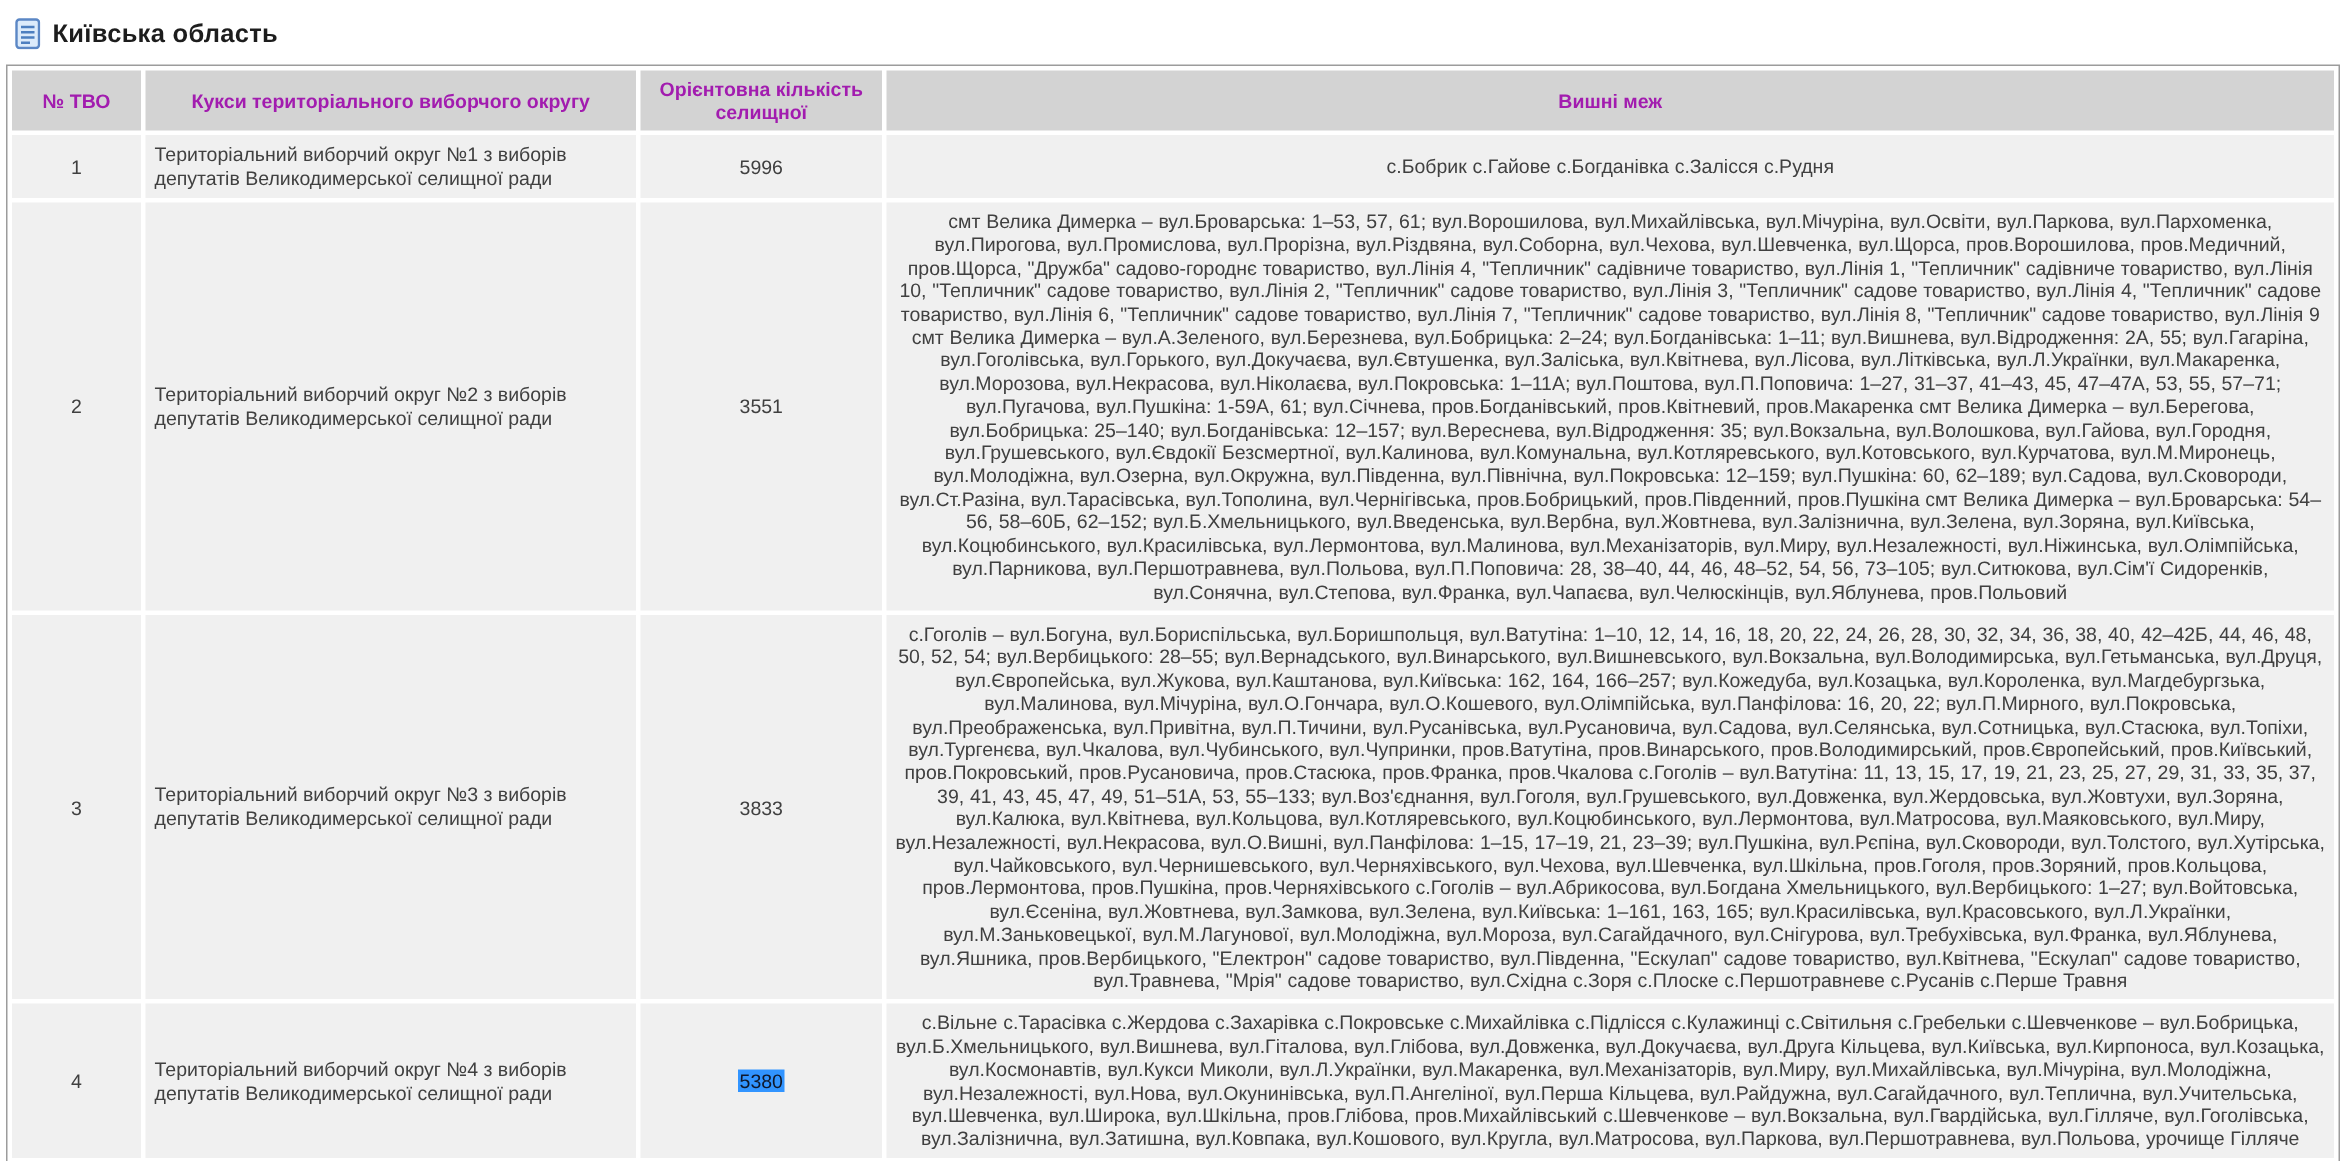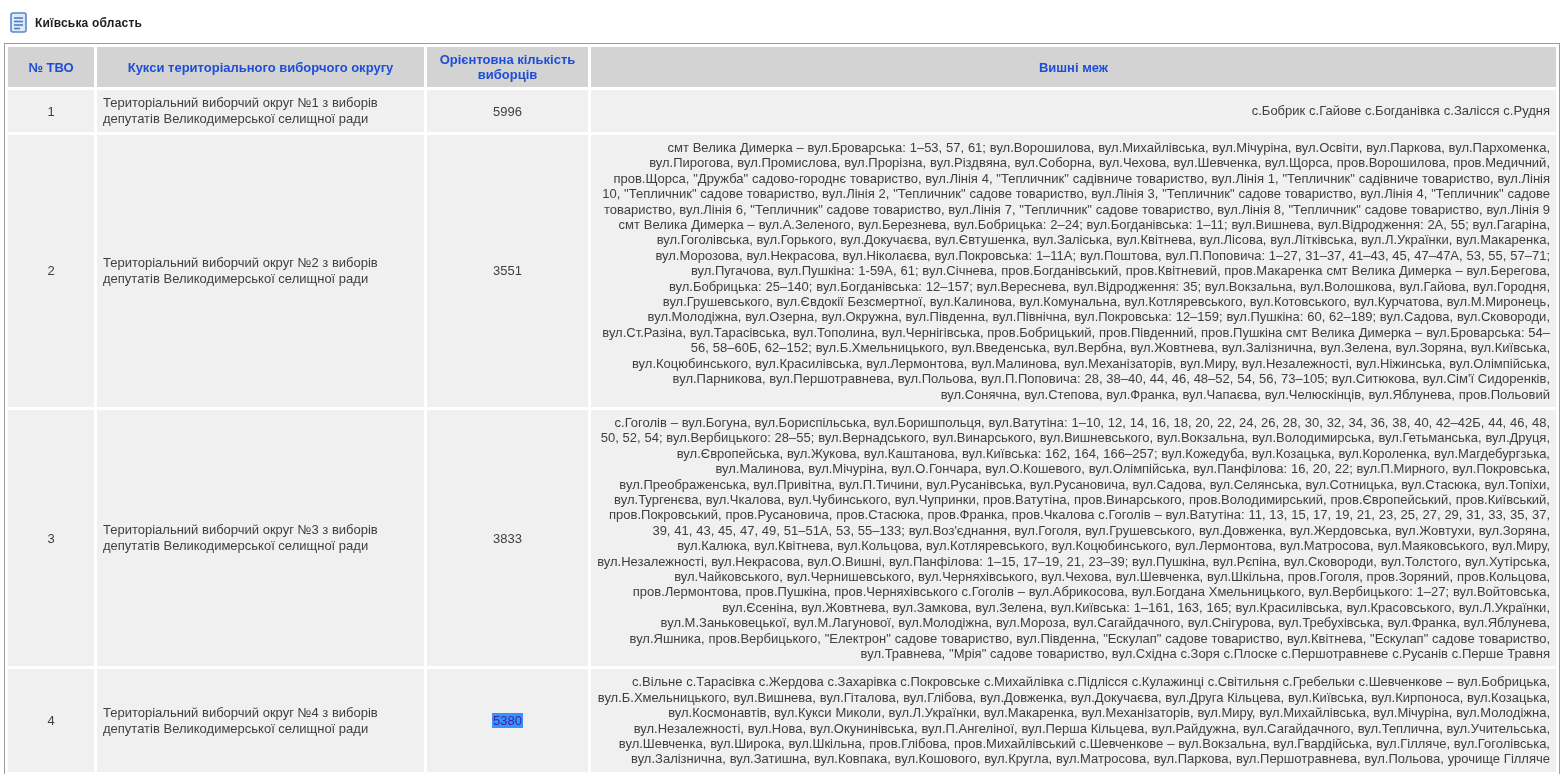--- a/index.html
+++ b/index.html
@@ -11,64 +11,64 @@
   }
   .page { padding: 4px; }
   .title-bar {
     display: flex;
     align-items: center;
     gap: 8px;
     padding: 8px 2px 10px 6px;
   }
   .doc-icon { width: 17px; height: 21px; display: inline-block; }
   .page-title {
-    font-size: 12px;
+    font-size: 17px;
     font-weight: bold;
     color: #1d1d1d;
     letter-spacing: 0.2px;
   }
   table.districts {
     width: 1556px;
     border: 1px solid #9c9c9c;
     border-collapse: separate;
     border-spacing: 3px;
     background: #ffffff;
     table-layout: fixed;
   }
   table.districts th {
     background: #d3d3d3;
-    color: #1d4ed8;
+    color: #a21caf;
     font-size: 13px;
     font-weight: bold;
     text-align: center;
     vertical-align: middle;
     padding: 5px 6px;
     height: 36px;
   }
   table.districts td {
     background: #f0f0f0;
     font-size: 13px;
     vertical-align: middle;
     color: #404040;
     padding: 5px 6px;
   }
   col.c-num { width: 86px; }
   col.c-name { width: 327px; }
   col.c-voters { width: 161px; }
   td.num, td.voters { text-align: center; }
   td.name { text-align: left; padding-left: 9px; line-height: 16px; }
   td.desc {
-    text-align: right;
+    text-align: center;
     padding: 4px 8px 6px 9px;
     line-height: 15.4px;
     word-spacing: 0.2px;
   }
   .text-selected {
     background: #3194ff;
-    color: #4c1d95;
+    color: #0f172a;
     padding: 0 1px;
   }
 </style>
 </head>
 <body>
 
 <div class="page">
 
   <div class="title-bar">
     <span class="doc-icon">
@@ -87,21 +87,21 @@
     <colgroup>
       <col class="c-num">
         <col class="c-name">
         <col class="c-voters">
         <col class="c-desc">
     </colgroup>
     <thead>
       <tr>
         <th>№ ТВО</th>
         <th>Кукси територіального виборчого округу</th>
-        <th>Орієнтовна кількість виборців</th>
+        <th>Орієнтовна кількість селищної</th>
         <th>Вишні меж</th>
       </tr>
     </thead>
     <tbody>
       <tr>
         <td class="num">1</td>
         <td class="name">Територіальний виборчий округ №1 з виборів депутатів Великодимерської селищної ради</td>
         <td class="voters"><span>5996</span></td>
         <td class="desc">с.Бобрик с.Гайове с.Богданівка с.Залісся с.Рудня</td>
       </tr>

